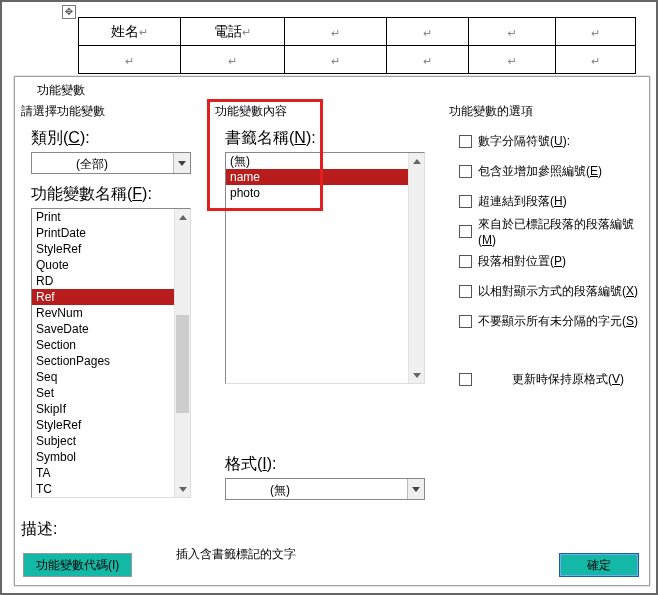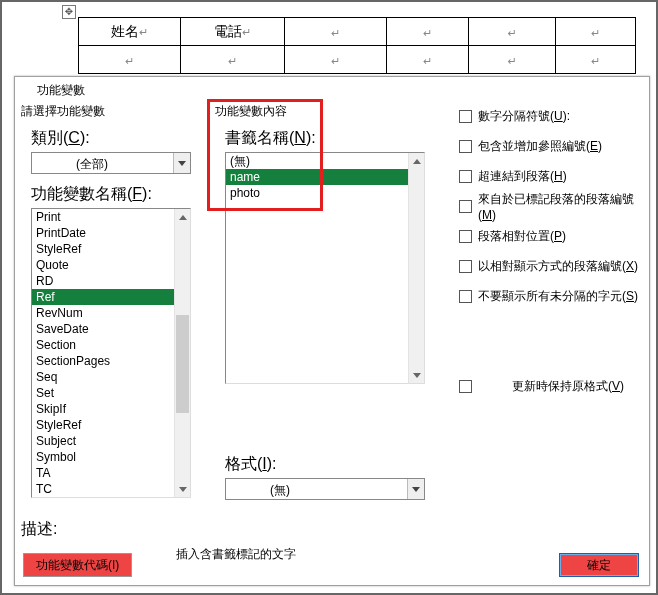--- a/index.html
+++ b/index.html
@@ -132,21 +132,21 @@
     overflow-y: hidden;
   }
   .listbox .item {
     font-size: 12px;
     padding: 1px 4px;
     height: 16px;
     line-height: 14px;
     white-space: nowrap;
   }
   .listbox .item.sel {
-    background: #15803d;
+    background: #b91c1c;
     color: #fff;
   }
   .listbox .scrollbar {
     position: absolute;
     right: 0; top: 0; bottom: 0;
     width: 16px;
     background: #f0f0f0;
     border-left: 1px solid #e3e3e3;
   }
   .sb-btn {
@@ -197,21 +197,21 @@
     bottom: 8px;
     left: 8px;
     right: 10px;
     display: flex;
     justify-content: space-between;
   }
   .btn-std {
     height: 24px;
     padding: 0 12px;
     border: 1px solid #999;
-    background: #ef4444;
+    background: #14b8a6;
     font-size: 12px;
     display: flex; align-items: center; justify-content: center;
     min-width: 80px;
   }
   .btn-primary {
     border: 1px solid #1a5fae;
     box-shadow: inset 0 0 0 1px #6faee9;
   }
 </style>
 </head>
@@ -315,20 +315,21 @@
         <div class="label"><span>格式(</span><span class="underline">I</span><span>):</span></div>
         <div class="combo" style="width:200px">
           <div class="txt">(無)</div>
           <div class="btn">
               <span class="chev"></span>
             </div>
         </div>
       </div>
 
       <div class="col col3">
+        <div class="section-hdr">功能變數的選項</div>
         <div id="options">
             <div class="chk-row">
               <div class="chk"></div>
               <span>數字分隔符號(<span class="underline">U</span>):</span>
             </div>
             <div class="chk-row">
               <div class="chk"></div>
               <span>包含並增加參照編號(<span class="underline">E</span>)</span>
             </div>
             <div class="chk-row">
@@ -344,21 +345,21 @@
               <span>段落相對位置(<span class="underline">P</span>)</span>
             </div>
             <div class="chk-row">
               <div class="chk"></div>
               <span>以相對顯示方式的段落編號(<span class="underline">X</span>)</span>
             </div>
             <div class="chk-row">
               <div class="chk"></div>
               <span>不要顯示所有未分隔的字元(<span class="underline">S</span>)</span>
             </div>
-            <div class="chk-row" style="margin-top: 60px; gap: 40px;">
+            <div class="chk-row" style="margin-top: 28px; gap: 40px;">
               <div class="chk"></div>
               <span>更新時保持原格式(<span class="underline">V</span>)</span>
             </div>
           </div>
       </div>
 
       <div class="red-box" style="left:192px; top:-2px; width:116px; height:112px"></div>
 
       <div class="desc">
         <div class="label" style="padding-left:2px">描述:</div>

